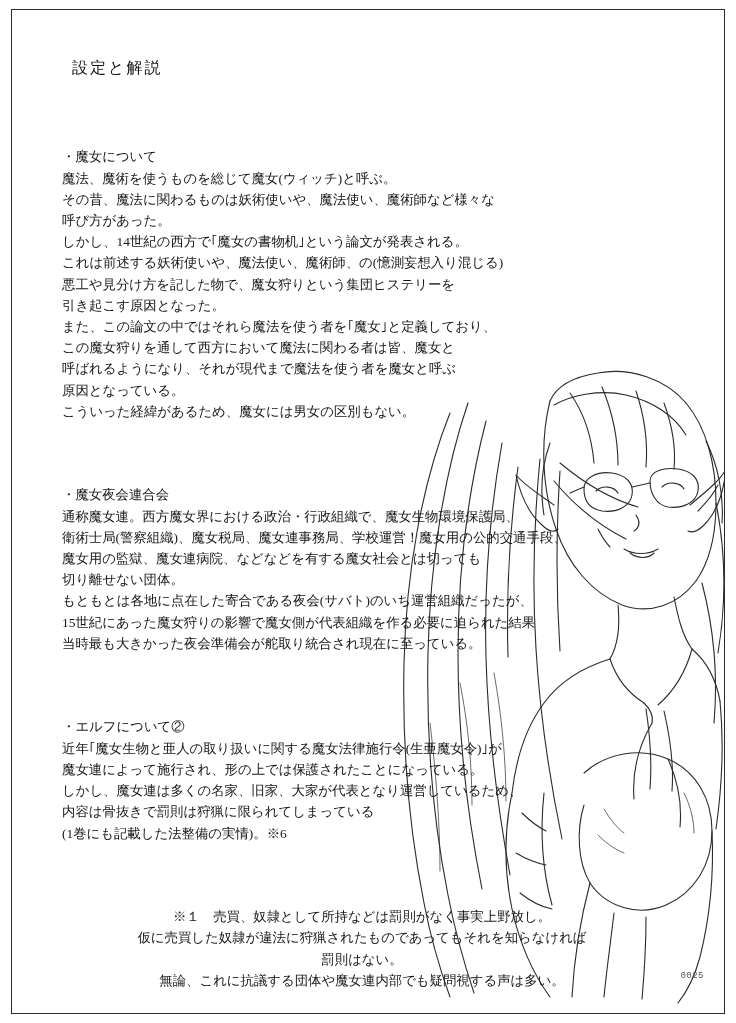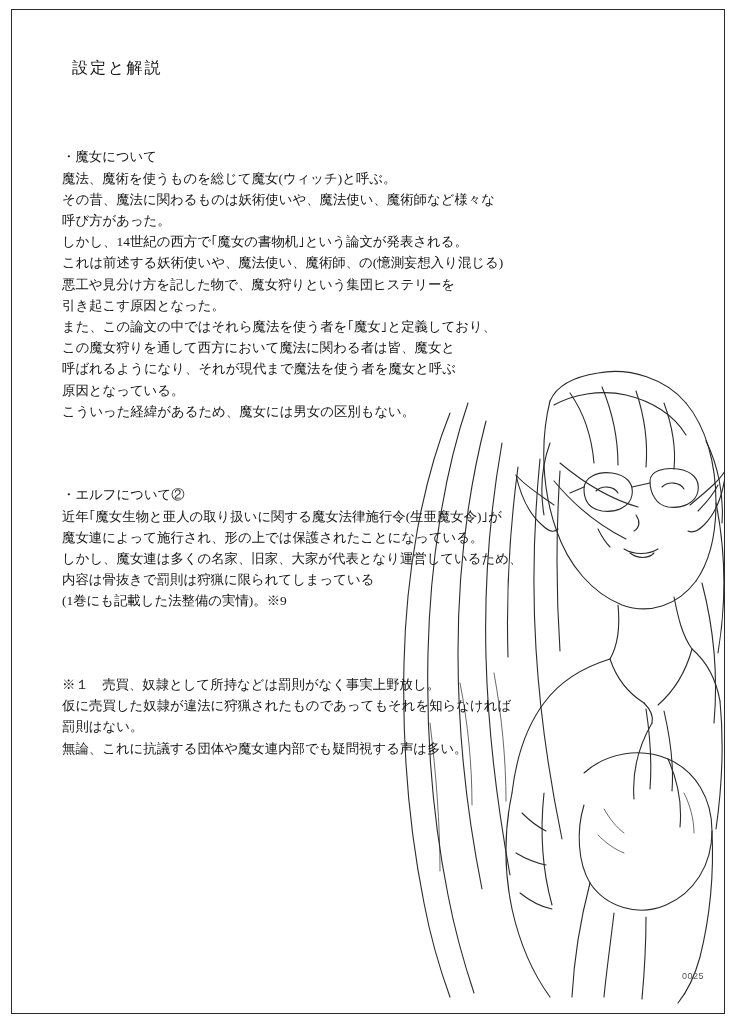--- a/index.html
+++ b/index.html
@@ -71,29 +71,29 @@
     width: 600px;
     font-size: 13.4px;
     line-height: 21.2px;
     color: #161616;
     white-space: pre-wrap;
   }
   .section {
     margin: 0 0 20px 0;
     white-space: pre-wrap;
   }
-  .section.last { margin-bottom: 8px; }
+  .section.last { margin-bottom: 8px; text-align: center; }
   .page-number {
     position: absolute;
     right: 32px;
     bottom: 42px;
     font-size: 9px;
     color: #555555;
     letter-spacing: 0.5px;
-    font-family: Liberation Sans, sans-serif;
+    font-family: Liberation Mono, monospace;
   }
 </style>
 </head>
 <body>
 
 <div class="page">
 
   <div class="page-frame"></div>
 
   <div class="illustration">
@@ -197,26 +197,34 @@
 呼び方があった。
 しかし、14世紀の西方で｢魔女の書物机｣という論文が発表される。
 これは前述する妖術使いや、魔法使い、魔術師、の(憶測妄想入り混じる)
 悪工や見分け方を記した物で、魔女狩りという集団ヒステリーを
 引き起こす原因となった。
 また、この論文の中ではそれら魔法を使う者を｢魔女｣と定義しており、
 この魔女狩りを通して西方において魔法に関わる者は皆、魔女と
 呼ばれるようになり、それが現代まで魔法を使う者を魔女と呼ぶ
 原因となっている。
 こういった経緯があるため、魔女には男女の区別もない。</p>
+      <p class="section">・魔女夜会連合会
+通称魔女連。西方魔女界における政治・行政組織で、魔女生物環境保護局、
+衛術士局(警察組織)、魔女税局、魔女連事務局、学校運営！魔女用の公的交通手段、
+魔女用の監獄、魔女連病院、などなどを有する魔女社会とは切っても
+切り離せない団体。
+もともとは各地に点在した寄合である夜会(サバト)のいち運営組織だったが、
+15世紀にあった魔女狩りの影響で魔女側が代表組織を作る必要に迫られた結果
+当時最も大きかった夜会準備会が舵取り統合され現在に至っている。</p>
       <p class="section">・エルフについて②
 近年｢魔女生物と亜人の取り扱いに関する魔女法律施行令(生亜魔女令)｣が
 魔女連によって施行され、形の上では保護されたことになっている。
 しかし、魔女連は多くの名家、旧家、大家が代表となり運営しているため、
 内容は骨抜きで罰則は狩猟に限られてしまっている
-(1巻にも記載した法整備の実情)。※9</p>
+(1巻にも記載した法整備の実情)。※6</p>
       <p class="section last">※１　売買、奴隷として所持などは罰則がなく事実上野放し。
 仮に売買した奴隷が違法に狩猟されたものであってもそれを知らなければ
 罰則はない。
 無論、これに抗議する団体や魔女連内部でも疑問視する声は多い。</p>
     </div>
 
     <div class="page-number">0025</div>
   </div>
 </div>
 

